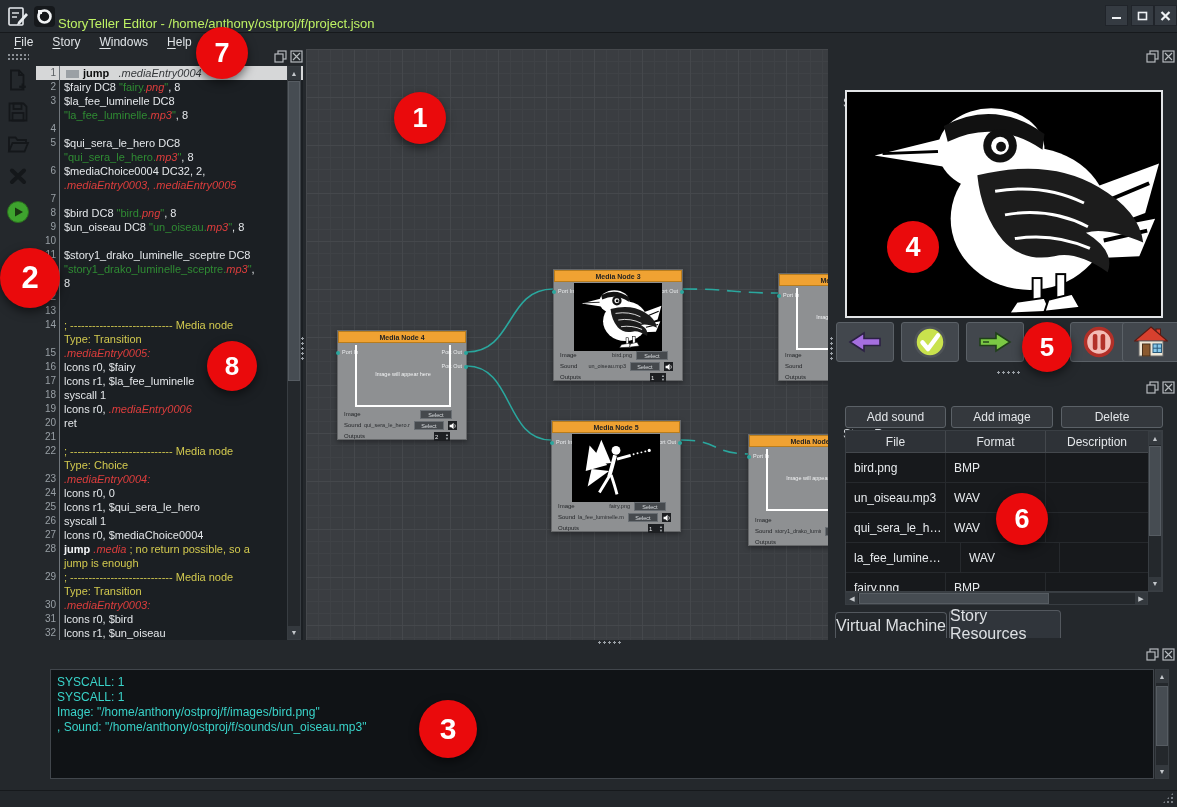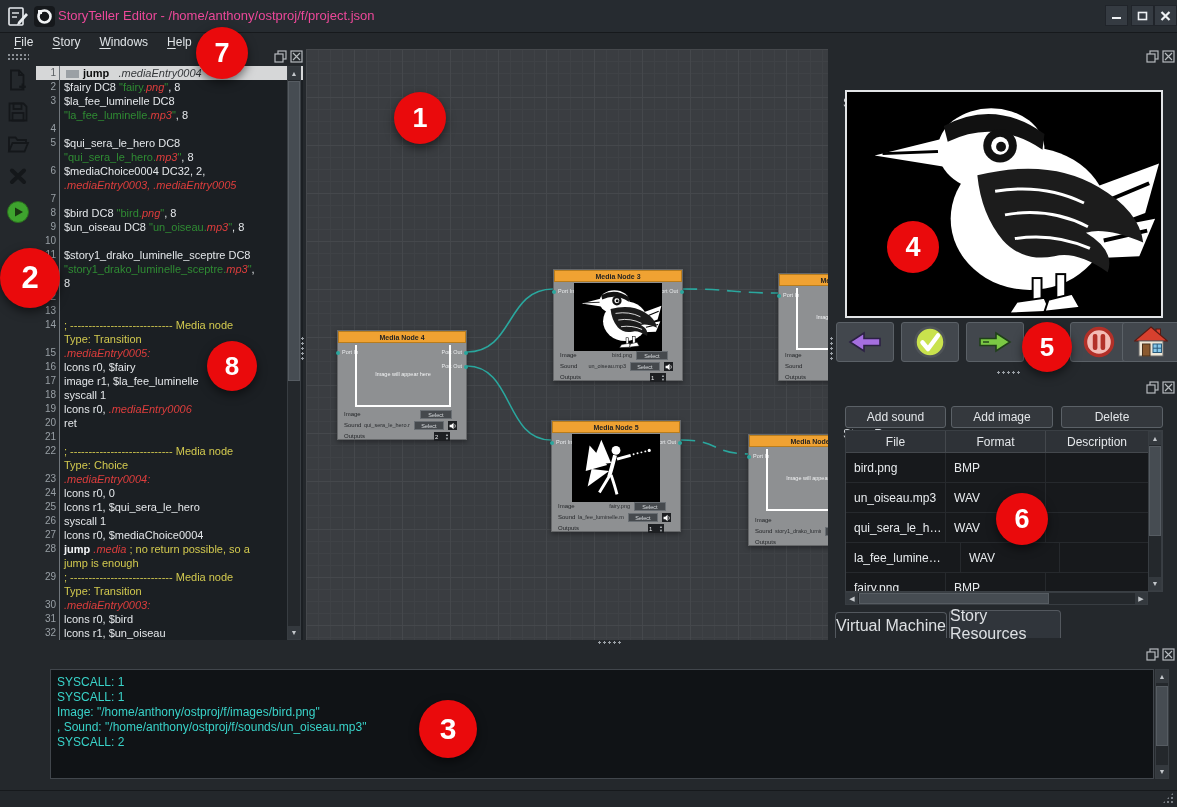--- a/index.html
+++ b/index.html
@@ -4,21 +4,21 @@
 <style>
   * { margin:0; padding:0; box-sizing:border-box; }
   html,body { width:1177px; height:807px; overflow:hidden; background:#24282c;
     font-family:"Liberation Sans", sans-serif; }
   #app { position:relative; width:1177px; height:807px; background:#24282c; color:#dfe3e6; }
 
   
   #titlebar { position:absolute; left:0; top:0; width:1177px; height:33px; background:#262b30;
     border-bottom:1px solid #16191c; }
   .appicon { position:absolute; top:5px; width:23px; height:23px; }
-  #title-text { position:absolute; left:58px; top:8px; font-size:13px; color:#ec4899;text-align:right; }
+  #title-text { position:absolute; left:58px; top:16px; font-size:13px; color:#bef264;text-align:right; }
   .winbtn { position:absolute; top:5px; width:23px; height:21px; background:#353b42; border:1px solid #20242a;
     color:#eef1f4; font-size:11px; display:flex; align-items:center; justify-content:center; }
 
   
   #menubar { position:absolute; left:0; top:34px; width:1177px; height:15px; display:flex; gap:19px;
     padding-left:14px; align-items:center; font-size:12px; color:#dfe3e6; }
   #menubar u { text-underline-offset:2px; }
 
   
   #toolbar { position:absolute; left:0; top:49px; width:36px; height:758px; }
@@ -226,21 +226,21 @@
         <div class="crow"><span class="ln">10</span><span class="ct"></span></div>
         <div class="crow"><span class="ln">11</span><span class="ct"><span class="seg-p">$story1_drako_luminelle_sceptre DC8</span></span></div>
         <div class="crow"><span class="ln"></span><span class="ct"><span class="seg-g">"story1_drako_luminelle_sceptre.</span><span class="seg-r">mp3</span><span class="seg-g">"</span><span class="seg-p">,</span></span></div>
         <div class="crow"><span class="ln"></span><span class="ct"><span class="seg-p">8</span></span></div>
         <div class="crow"><span class="ln">12</span><span class="ct"></span></div>
         <div class="crow"><span class="ln">13</span><span class="ct"></span></div>
         <div class="crow"><span class="ln">14</span><span class="ct"><span class="seg-c">; ---------------------------- Media node</span></span></div>
         <div class="crow"><span class="ln"></span><span class="ct"><span class="seg-c">Type: Transition</span></span></div>
         <div class="crow"><span class="ln">15</span><span class="ct"><span class="seg-r">.mediaEntry0005</span><span class="seg-r">:</span></span></div>
         <div class="crow"><span class="ln">16</span><span class="ct"><span class="seg-p">lcons r0, $fairy</span></span></div>
-        <div class="crow"><span class="ln">17</span><span class="ct"><span class="seg-p">image r1, $la_fee_luminelle</span></span></div>
+        <div class="crow"><span class="ln">17</span><span class="ct"><span class="seg-p">lcons r1, $la_fee_luminelle</span></span></div>
         <div class="crow"><span class="ln">18</span><span class="ct"><span class="seg-p">syscall 1</span></span></div>
         <div class="crow"><span class="ln">19</span><span class="ct"><span class="seg-p">lcons r0, </span><span class="seg-r">.mediaEntry0006</span></span></div>
         <div class="crow"><span class="ln">20</span><span class="ct"><span class="seg-p">ret</span></span></div>
         <div class="crow"><span class="ln">21</span><span class="ct"></span></div>
         <div class="crow"><span class="ln">22</span><span class="ct"><span class="seg-c">; ---------------------------- Media node</span></span></div>
         <div class="crow"><span class="ln"></span><span class="ct"><span class="seg-c">Type: Choice</span></span></div>
         <div class="crow"><span class="ln">23</span><span class="ct"><span class="seg-r">.mediaEntry0004</span><span class="seg-r">:</span></span></div>
         <div class="crow"><span class="ln">24</span><span class="ct"><span class="seg-p">lcons r0, 0</span></span></div>
         <div class="crow"><span class="ln">25</span><span class="ct"><span class="seg-p">lcons r1, $qui_sera_le_hero</span></span></div>
         <div class="crow"><span class="ln">26</span><span class="ct"><span class="seg-p">syscall 1</span></span></div>
@@ -587,21 +587,20 @@
           <rect x="1" y="1" width="11" height="11" fill="none" stroke="#b6babe" stroke-width="1.2"></rect>
           <path d="M3 3 l7 7 M10 3 l-7 7" stroke="#b6babe" stroke-width="1.2"></path>
         </svg>
       </span>
   </span>
   <div id="logbox">
       <div class="logline">SYSCALL: 1</div>
       <div class="logline">SYSCALL: 1</div>
       <div class="logline">Image: "/home/anthony/ostproj/f/images/bird.png"</div>
       <div class="logline">, Sound: "/home/anthony/ostproj/f/sounds/un_oiseau.mp3"</div>
-      <div class="logline">SYSCALL: 2</div>
     </div>
   <div class="vscroll" style="left:1155px; top:669px; height:110px">
     <div class="arr" style="top:0">▲</div>
     <div class="thumb" style="top:16px; height:60px"></div>
     <div class="arr" style="bottom:0">▼</div>
   </div>
 
   <div class="dots-v" style="left:300px; top:336px"></div>
   <div class="dots-v" style="left:829px; top:336px"></div>
   <div class="dots-h" style="left:597px; top:640px"></div>

